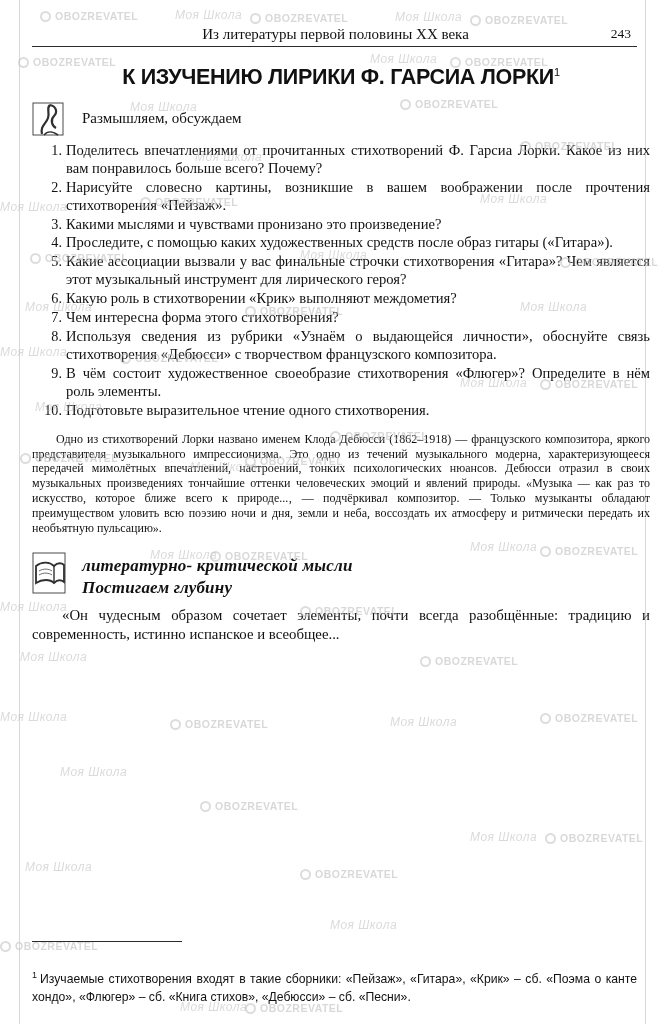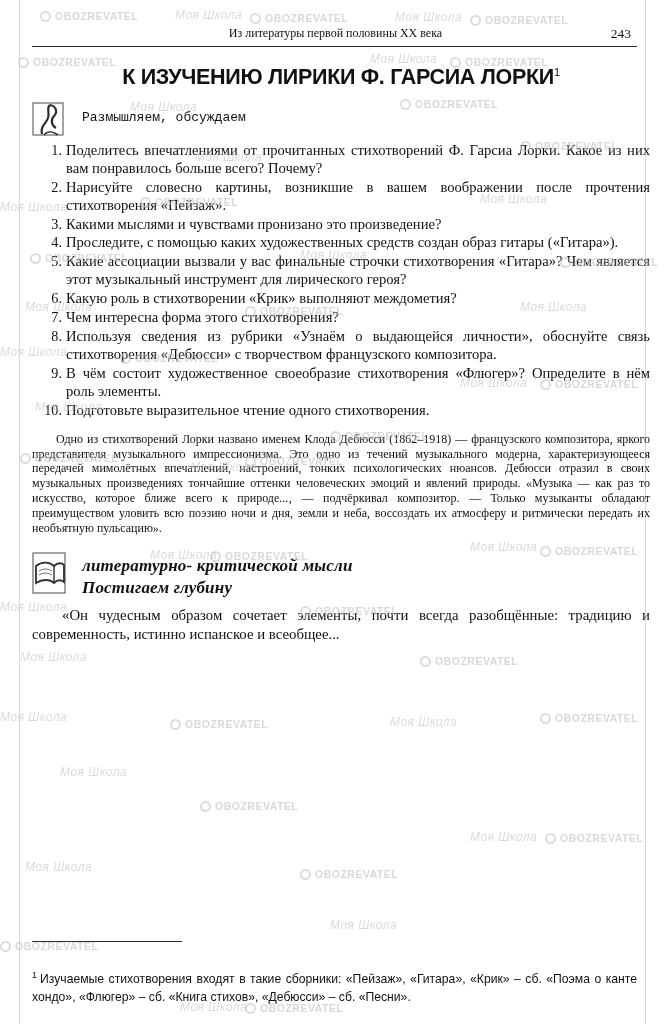--- a/index.html
+++ b/index.html
@@ -74,21 +74,21 @@
     position: absolute;
     top: 26px;
     left: 40px;
     right: 34px;
     height: 22px;
   }
   .header .htitle {
     position: absolute;
     left: 0; right: 0;
     text-align: center;
-    font-size: 12px;
+    font-size: 15px;
     font-family: "Liberation Serif", serif;
   }
   .header .pageno {
     position: absolute;
     right: 0;
     top: 0;
     font-size: 13.5px;
     font-weight: 400;
   }
   .header-rule {
@@ -124,23 +124,22 @@
     vertical-align: super;
   }
 
   .sec-head {
     display: flex;
     align-items: flex-start;
     gap: 10px;
     margin: 4px 0 2px 0;
   }
   .sec-head .label {
-    font-size: 13px;
+    font-size: 15px;
     padding-top: 8px;
-    font-family: Liberation Mono, monospace;
   }
 
   
   .icon-box {
     width: 40px;
     min-width: 40px;
     height: 36px;
     position: relative;
   }
 
@@ -248,21 +247,21 @@
           <path d="M12 33 C16 28 22 30 26 33" fill="none" stroke="#2f2f2f" stroke-width="1.6"></path>
         </svg>
       </div>
       <div class="label">Размышляем, обсуждаем</div>
     </div>
 
     <ol class="qlist">
       <li>Поделитесь впечатлениями от прочитанных стихотворений Ф. Гарсиа Лорки. Какое из них вам понравилось больше всего? Почему?</li>
       <li>Нарисуйте словесно картины, возникшие в вашем воображении после прочтения стихотворения «Пейзаж».</li>
       <li>Какими мыслями и чувствами пронизано это произведение?</li>
-      <li>Проследите, с помощью каких художественных средств создан образ гитары («Гитара»).</li>
+      <li>Проследите, с помощью каких художественных средств после образ гитары («Гитара»).</li>
       <li>Какие ассоциации вызвали у вас финальные строчки стихотворения «Гитара»? Чем является этот музыкальный инструмент для лирического героя?</li>
       <li>Какую роль в стихотворении «Крик» выполняют междометия?</li>
       <li>Чем интересна форма этого стихотворения?</li>
       <li>Используя сведения из рубрики «Узнаём о выдающейся личности», обоснуйте связь стихотворения «Дебюсси» с творчеством французского композитора.</li>
       <li>В чём состоит художественное своеобразие стихотворения «Флюгер»? Определите в нём роль элементы.</li>
       <li class="wide">Подготовьте выразительное чтение одного стихотворения.</li>
     </ol>
 
 
     <p class="para">Одно из стихотворений Лорки названо именем Клода Дебюсси (1862–1918) — французского композитора, яркого представителя музыкального импрессионизма. Это одно из течений музыкального модерна, характеризующееся передачей мимолётных впечатлений, настроений, тонких психологических нюансов. Дебюсси отразил в своих музыкальных произведениях тончайшие оттенки человеческих эмоций и явлений природы. «Музыка — как раз то искусство, которое ближе всего к природе...‚ — подчёркивал композитор. — Только музыканты обладают преимуществом уловить всю поэзию ночи и дня, земли и неба, воссоздать их атмосферу и ритмически передать их необъятную пульсацию».</p>

